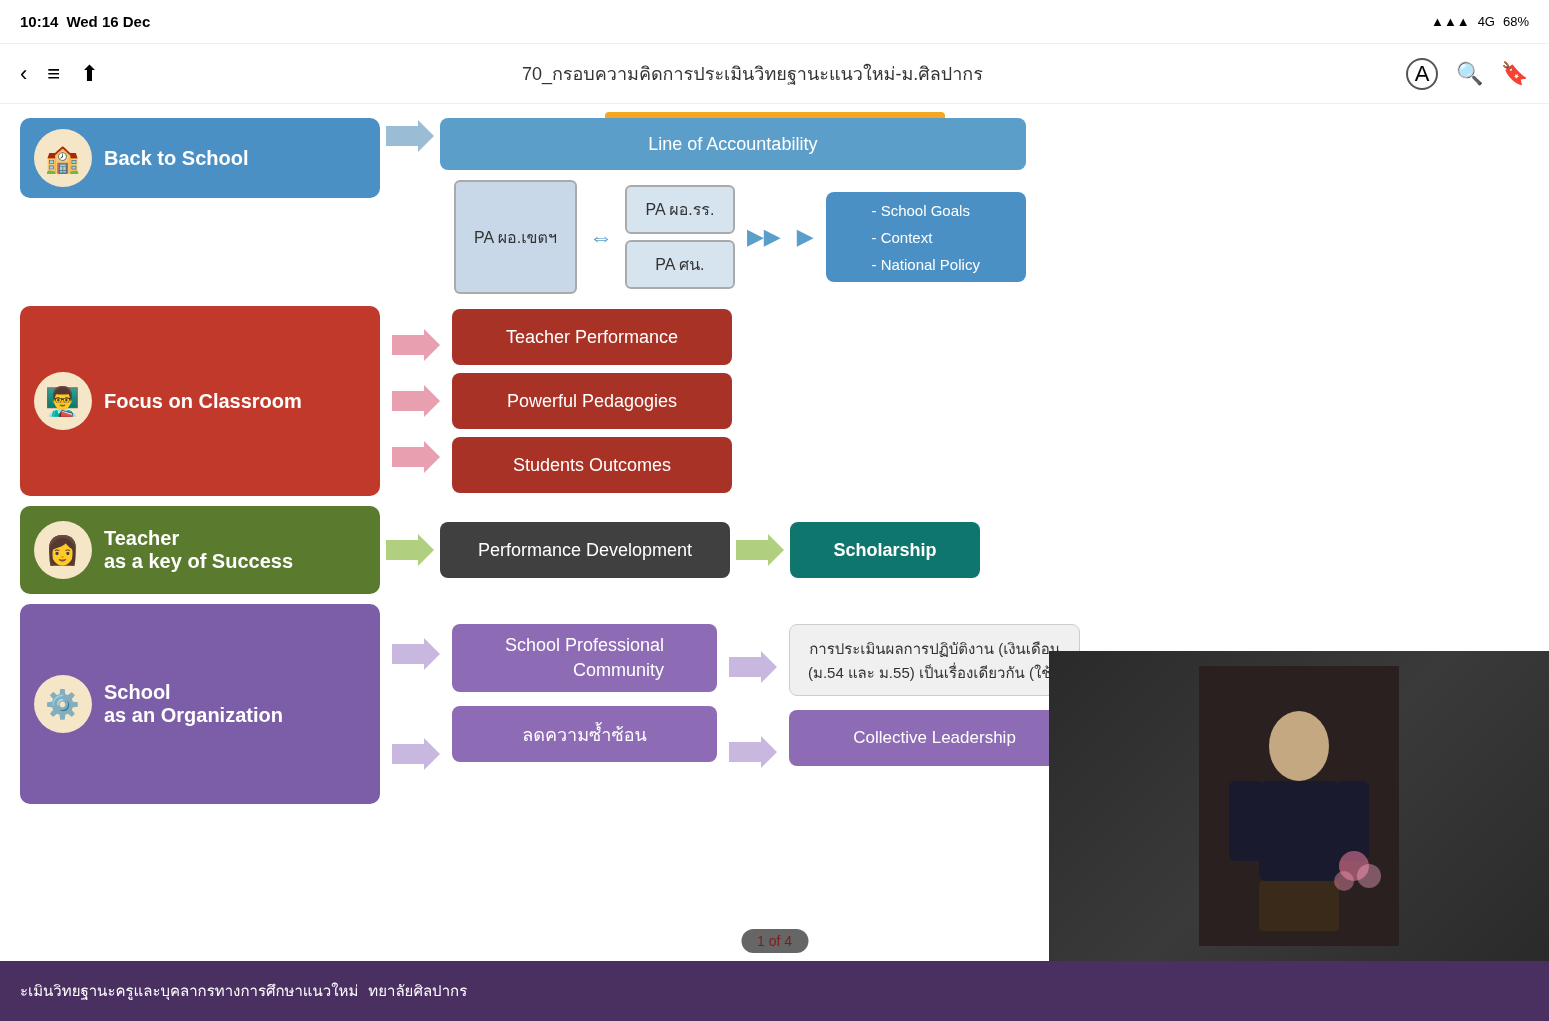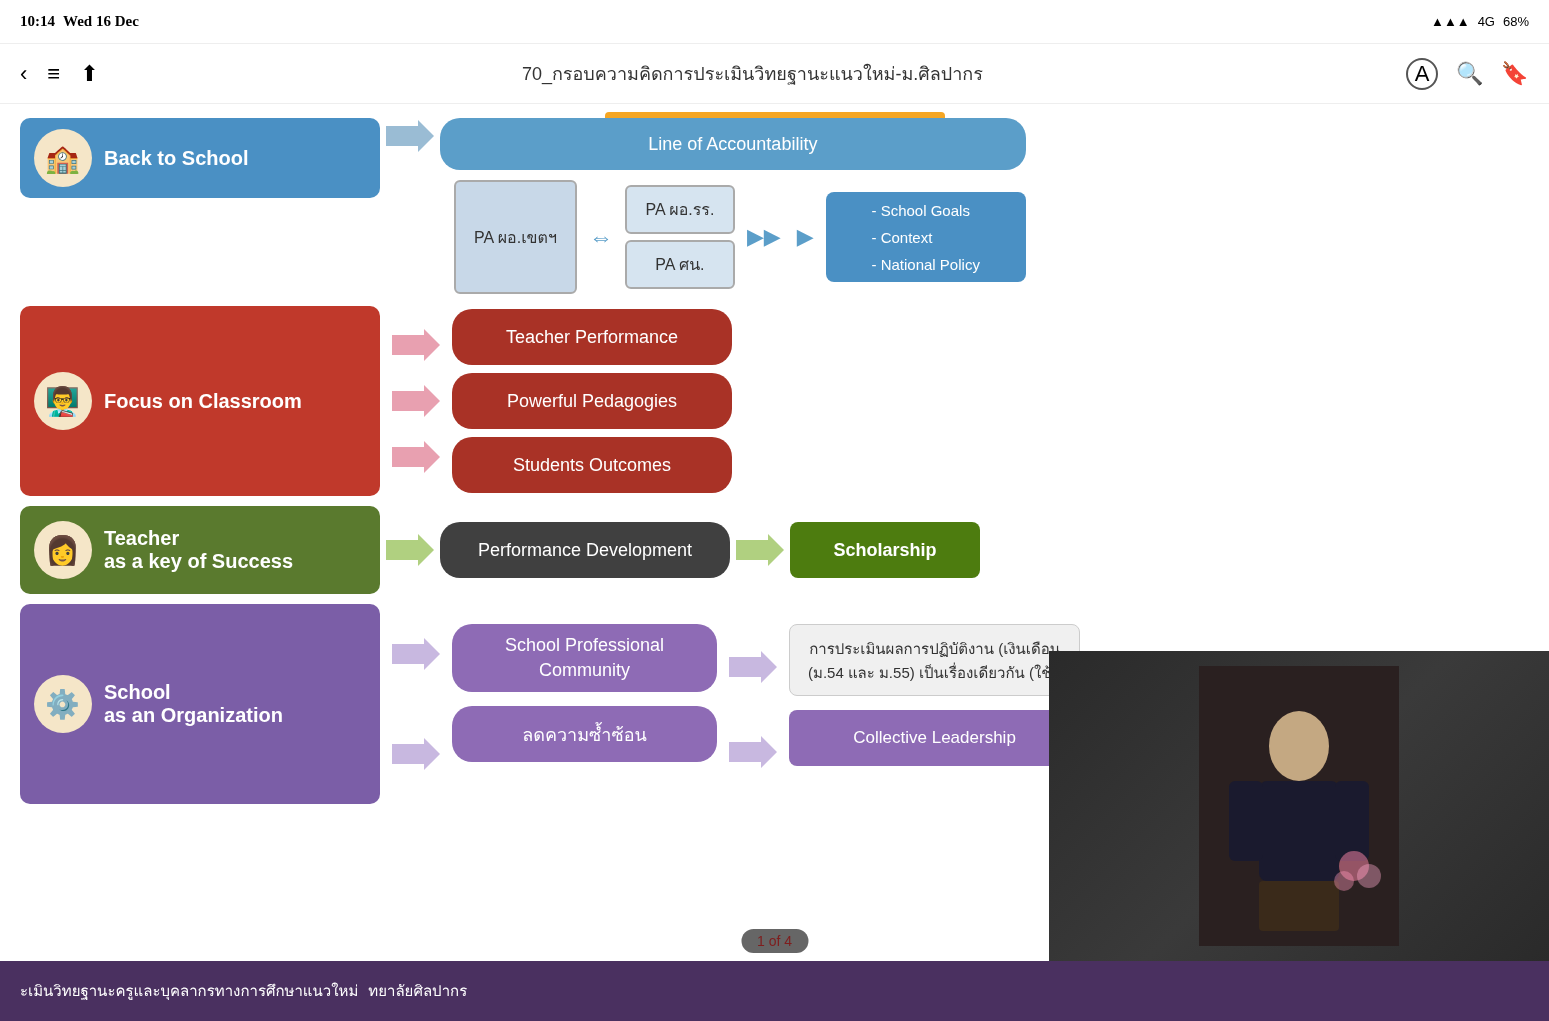--- a/index.html
+++ b/index.html
@@ -16,21 +16,21 @@
     .status-bar {
       width: 100%;
       height: 44px;
       background: #fff;
       display: flex;
       align-items: center;
       justify-content: space-between;
       padding: 0 20px;
       border-bottom: 1px solid #eee;
     }
-    .status-left { display: flex; align-items: center; gap: 8px; font-size: 15px; font-weight: 600; font-family: Liberation Serif, serif; }
+    .status-left { display: flex; align-items: center; gap: 8px; font-size: 15px; font-weight: 600; }
     .status-right { display: flex; align-items: center; gap: 8px; font-size: 13px; }
 
     
     .nav-bar {
       width: 100%;
       height: 60px;
       background: #fff;
       display: flex;
       align-items: center;
       justify-content: space-between;
@@ -107,26 +107,26 @@
       display: flex;
       align-items: center;
       justify-content: center;
       flex-shrink: 0;
       margin: 0 6px;
     }
     .arrow-right svg { width: 48px; height: 36px; }
 
     
     .content-box {
-      border-radius: 20px;
+      border-radius: 8px;
       padding: 12px 20px;
       color: #fff;
       font-size: 18px;
       font-weight: 500;
-      text-align: center;
+      text-align: right;
       display: flex;
       align-items: center;
       justify-content: center;
     }
     .content-box.blue-light { background: #5b9ec9; min-width: 280px; }
     .content-box.red-dark { background: #a93226; min-width: 280px; height: 56px; }
     .content-box.green-med { background: #404040; min-width: 290px; height: 56px; }
     .content-box.purple-med { background: #8e6bb5; min-width: 265px; height: 56px; }
 
     
@@ -169,21 +169,21 @@
       gap: 8px;
     }
 
     
     .scholarship-box {
       border-radius: 8px;
       padding: 12px 26px;
       font-size: 18px;
       font-weight: 600;
       text-align: center;
-      background: #4d7c0f;
+      background: #0f766e;
       color: #fff;
       min-width: 190px;
       height: 56px;
       display: flex;
       align-items: center;
       justify-content: center;
     }
 
     
     .thai-box {

